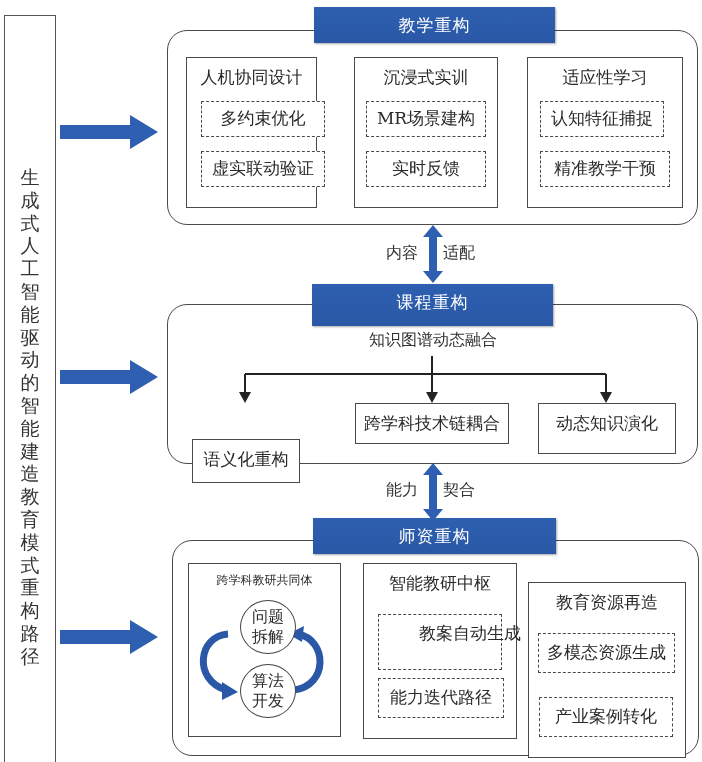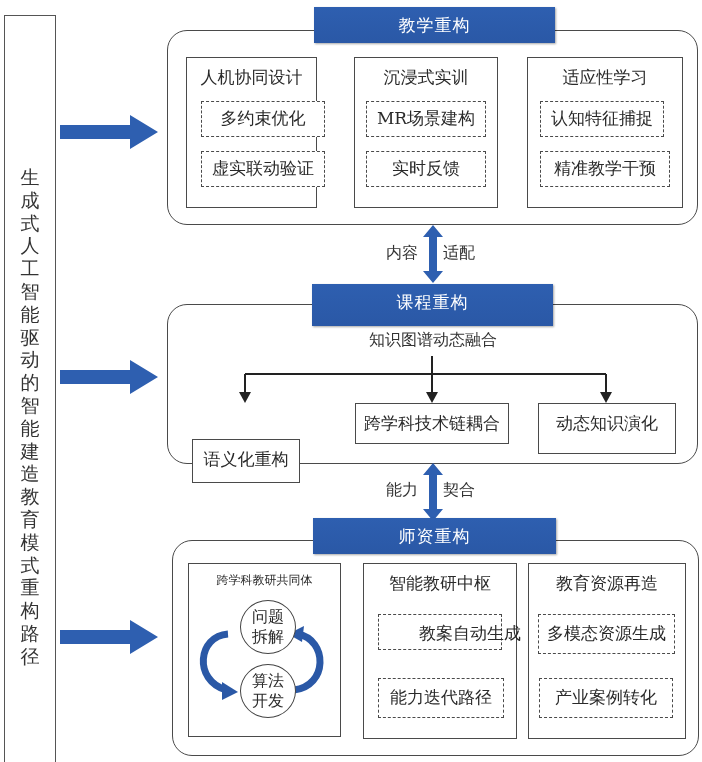--- a/index.html
+++ b/index.html
@@ -142,21 +142,21 @@
   <div>问题</div>
   <div>拆解</div>
 </div>
 <div class="abs circle" style="left:240px;top:664px;width:56px;height:54px;padding-top:6px;">
   <div>算法</div>
   <div>开发</div>
 </div>
 
 <div class="abs inner" style="left:363px;top:563px;width:154px;height:176px;">
   <div class="inner-title">智能教研中枢</div>
-  <div class="abs dashed" style="left:14px;top:50px;width:124px;height:36px;line-height:37px;padding-left:40px;">教案自动生成</div>
+  <div class="abs dashed" style="left:14px;top:50px;width:124px;height:56px;line-height:37px;padding-left:40px;">教案自动生成</div>
   <div class="abs dashed" style="left:14px;top:114px;width:126px;height:40px;line-height:37px;">能力迭代路径</div>
 </div>
 
-<div class="abs inner" style="left:528px;top:563px;width:158px;height:176px;">
+<div class="abs inner" style="left:528px;top:582px;width:158px;height:176px;">
   <div class="inner-title">教育资源再造</div>
   <div class="abs dashed" style="left:9px;top:50px;width:137px;height:40px;line-height:37px;">多模态资源生成</div>
   <div class="abs dashed" style="left:10px;top:114px;width:134px;height:40px;line-height:37px;">产业案例转化</div>
 </div>
 
 </body></html>

